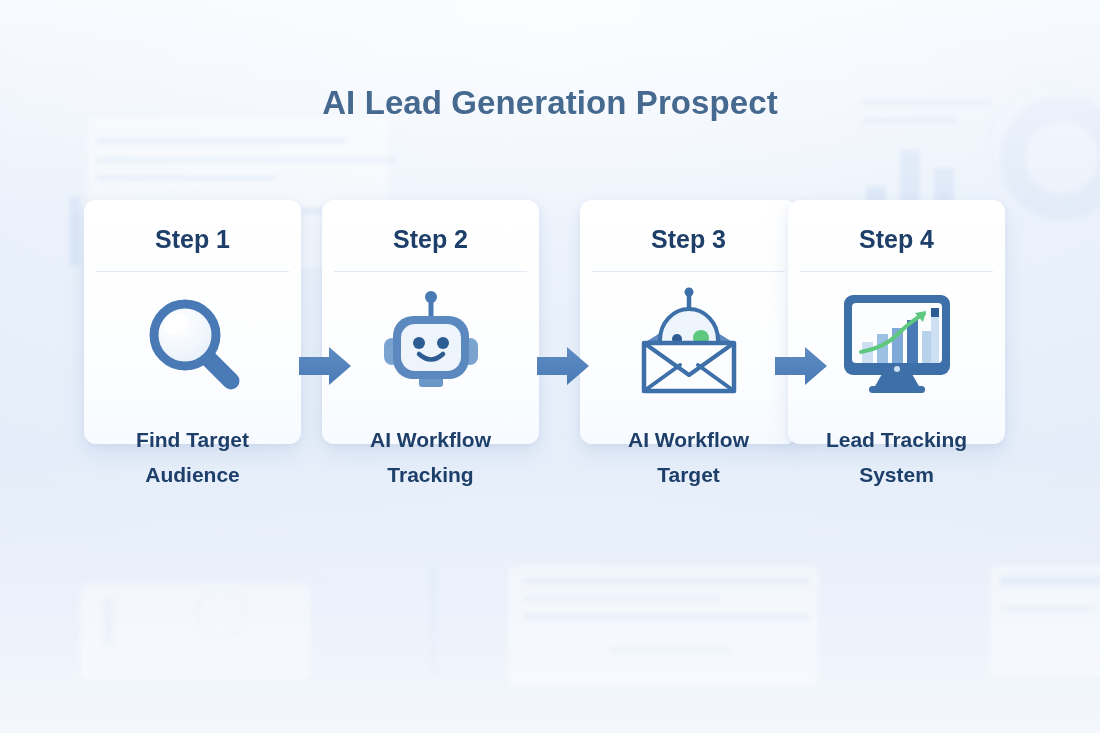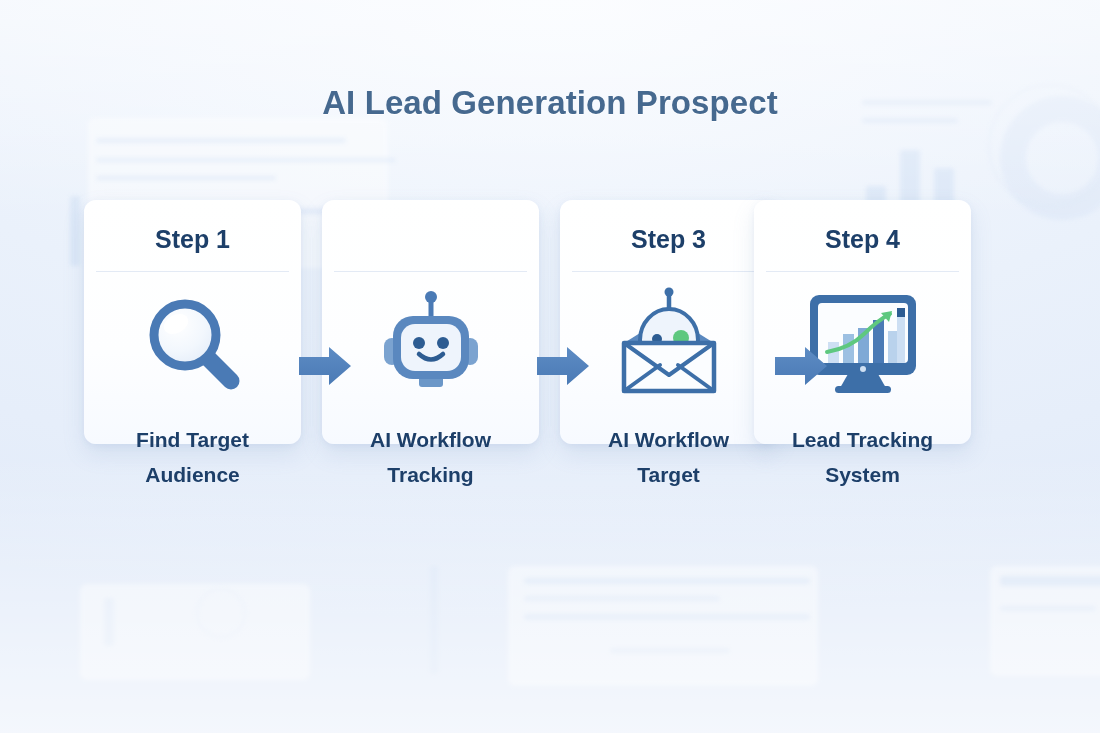--- a/index.html
+++ b/index.html
@@ -98,22 +98,22 @@
     height: 244px;
     background: linear-gradient(180deg, #ffffff 0%, #fdfeff 62%, #f7faff 100%);
     border-radius: 12px;
     box-shadow:
       0 10px 22px rgba(120, 150, 195, 0.16),
       0 2px 6px rgba(120, 150, 195, 0.10);
     z-index: 3;
   }
   .card-1 { left: 84px;  }
   .card-2 { left: 322px; }
-  .card-3 { left: 560px; }
-  .card-4 { left: 754px; }
+  .card-3 { left: 580px; }
+  .card-4 { left: 788px; }
 
   .card-step {
     position: absolute;
     top: 25px;
     left: 0;
     right: 0;
     text-align: center;
     font-size: 25px;
     font-weight: 600;
     color: #1d3f69;
@@ -225,20 +225,21 @@
           <ellipse cx="38" cy="36" rx="13" ry="9" fill="#ffffff" opacity="0.85" transform="rotate(-28 38 36)"></ellipse>
         </svg>
       </div>
       <div class="card-label">
         <span>Find Target</span><br>
         <span>Audience</span>
       </div>
     </div>
 
     <div class="card card-2">
+      <div class="card-step">Step 2</div>
       <div class="card-divider"></div>
       <div class="card-icon">
         <svg width="112" height="110" viewBox="0 0 112 110">
 
           <line x1="56" y1="30" x2="56" y2="11" stroke="#4a7ab5" stroke-width="5" stroke-linecap="round"></line>
           <circle cx="56" cy="9" r="6" fill="#4a7ab5"></circle>
 
           <rect x="9" y="50" width="16" height="27" rx="8" fill="#7ba3d0"></rect>
           <rect x="87" y="50" width="16" height="27" rx="8" fill="#7ba3d0"></rect>
 

